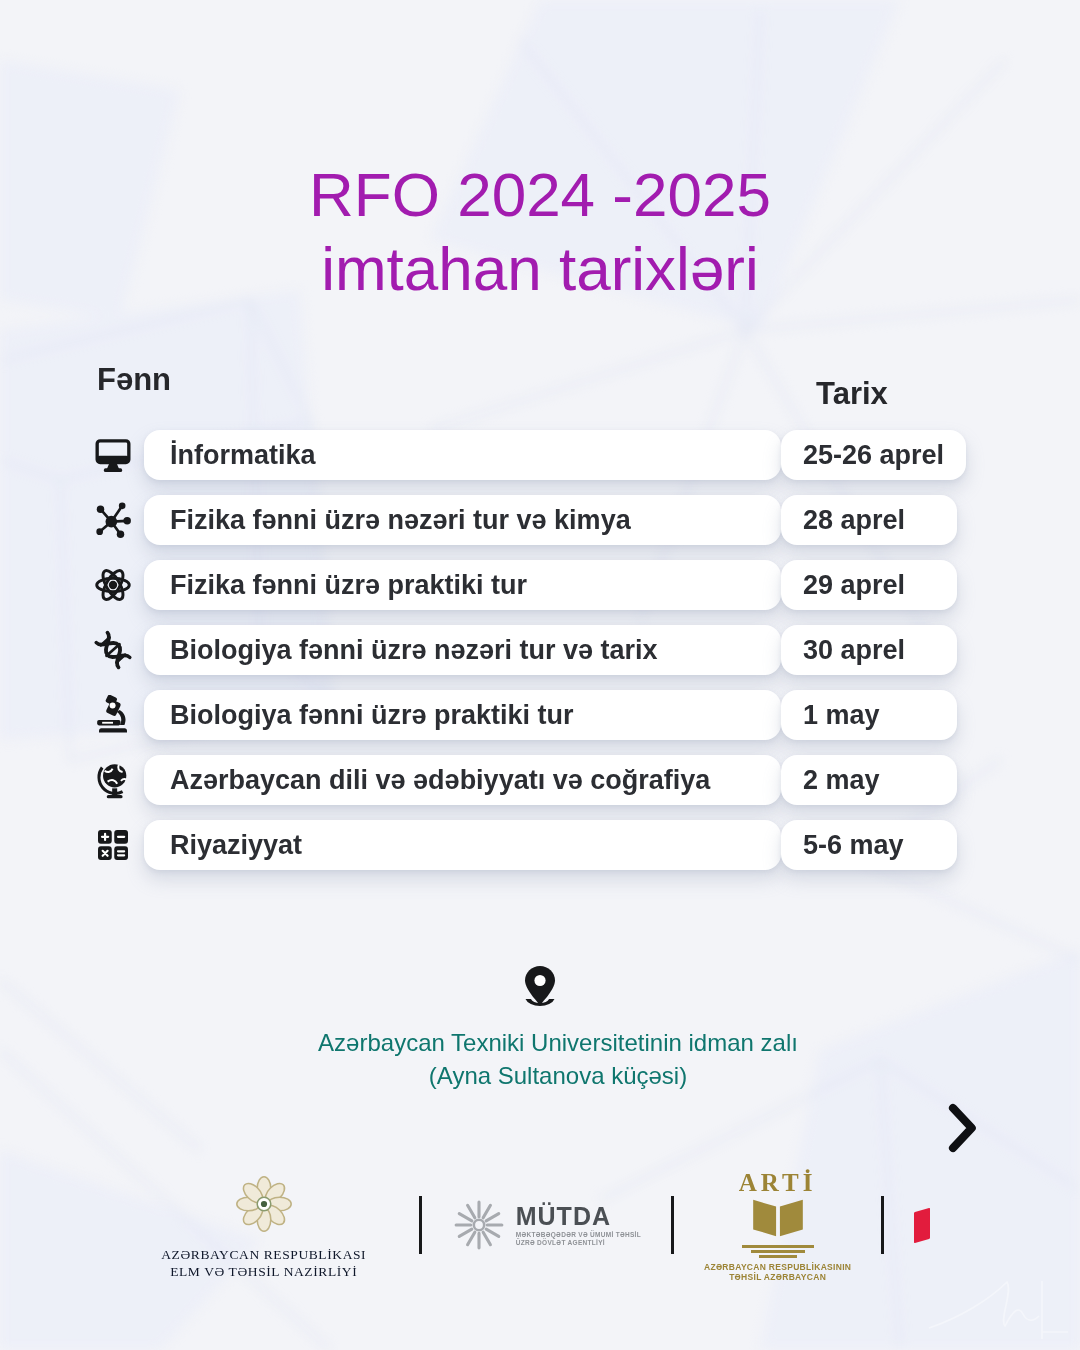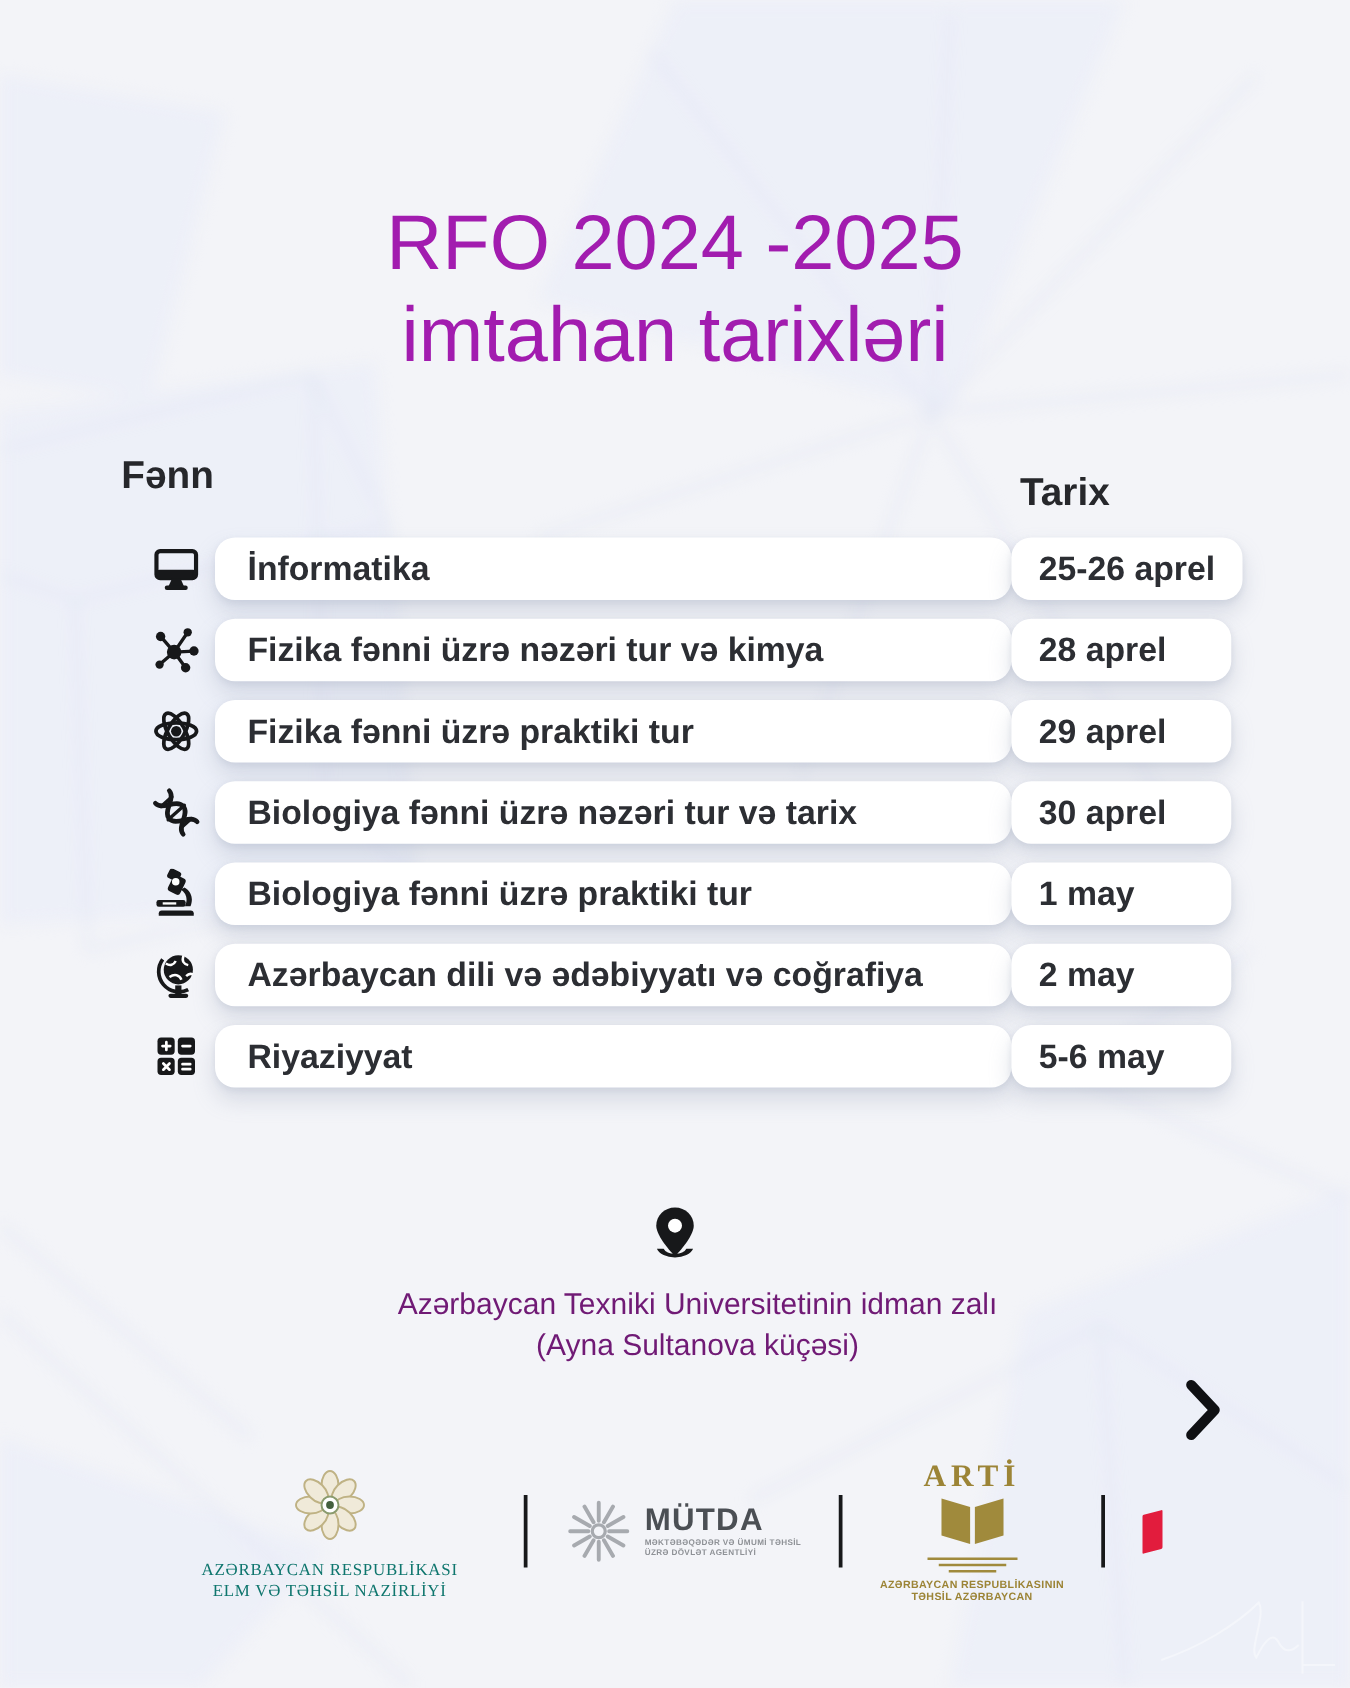--- a/index.html
+++ b/index.html
@@ -18,47 +18,47 @@
     font-weight:400;font-size:62px;line-height:74px;
     color:#a21caf;letter-spacing:0px;
   }
   
   .col-header{
     position:absolute;z-index:2;font-size:31px;font-weight:700;color:#26272b;
   }
   .hdr-fenn{left:97px;top:362px;}
   .hdr-tarix{left:816px;top:376px;}
   .rows{position:absolute;left:0;top:430px;width:100%;z-index:2;}
-  .row{display:flex;align-items:center;height:50px;margin-bottom:15px;padding-left:120px;}
+  .row{display:flex;align-items:center;height:50px;margin-bottom:15px;padding-left:92px;}
   .row-icon{width:42px;height:42px;flex:0 0 42px;margin-right:10px;display:flex;align-items:center;justify-content:center;}
   .row-icon svg{width:40px;height:40px;}
   .dna-rotate svg{transform:rotate(-42deg);}
   .pill{
     background:#ffffff;border-radius:16px;height:50px;
     display:flex;align-items:center;
     box-shadow:0 10px 18px rgba(150,158,182,.30),0 2px 5px rgba(150,158,182,.18);
   }
   .subject-pill{width:637px;padding-left:26px;box-sizing:border-box;}
   .date-pill{min-width:176px;padding:0 22px;box-sizing:border-box;}
   .subject-pill span{font-size:27px;font-weight:700;color:#2c2e33;white-space:nowrap;}
   .date-pill span{font-size:27px;font-weight:600;color:#2c2e33;white-space:nowrap;}
   
   .location{position:absolute;top:964px;left:0;width:100%;text-align:center;z-index:2;}
   .location .pin{display:inline-block;width:48px;height:50px;}
-  .loc-text{font-size:24px;line-height:33px;color:#701a75;font-weight:400;margin-top:8px;padding-left:36px;}
+  .loc-text{font-size:24px;line-height:33px;color:#0f766e;font-weight:400;margin-top:8px;padding-left:36px;}
   
   .next{position:absolute;left:948px;top:1103px;width:30px;height:48px;z-index:3;cursor:pointer;}
   
   .footer{
     position:absolute;top:1155px;left:0;width:100%;height:140px;z-index:2;
     display:flex;align-items:center;justify-content:center;
   }
   .f-div{width:3px;height:58px;background:#17181a;margin:0 30px;flex:0 0 3px;}
   .logo-ministry{width:250px;text-align:center;}
-  .logo-ministry .m-text{font-family:"Liberation Serif","DejaVu Serif",serif;font-size:13.5px;line-height:17px;color:#0f766e;letter-spacing:.6px;margin-top:4px;}
+  .logo-ministry .m-text{font-family:"Liberation Serif","DejaVu Serif",serif;font-size:13.5px;line-height:17px;color:#0f172a;letter-spacing:.6px;margin-top:4px;}
   .logo-mutda{display:flex;align-items:center;}
   .logo-mutda .m-name{font-size:25px;font-weight:800;color:#4b4f54;letter-spacing:1px;line-height:24px;}
   .logo-mutda .m-sub{font-size:6.5px;color:#8e9196;letter-spacing:.3px;line-height:8px;margin-top:3px;font-weight:700;}
   .mutda-emblem{margin-right:10px;}
   .logo-arti{text-align:center;}
   .logo-arti .a-name{font-family:"Liberation Serif","DejaVu Serif",serif;font-size:25px;font-weight:700;color:#9c8436;letter-spacing:4px;}
   .arti-line{height:2.5px;background:#a08a3c;margin:2.5px auto;}
   .al1{width:72px;}.al2{width:54px;}.al3{width:38px;}
   .logo-arti .a-sub{font-size:8.5px;color:#9c8436;font-weight:700;letter-spacing:.3px;line-height:10px;margin-top:4px;}
   .logo-birbank{display:flex;align-items:center;}

